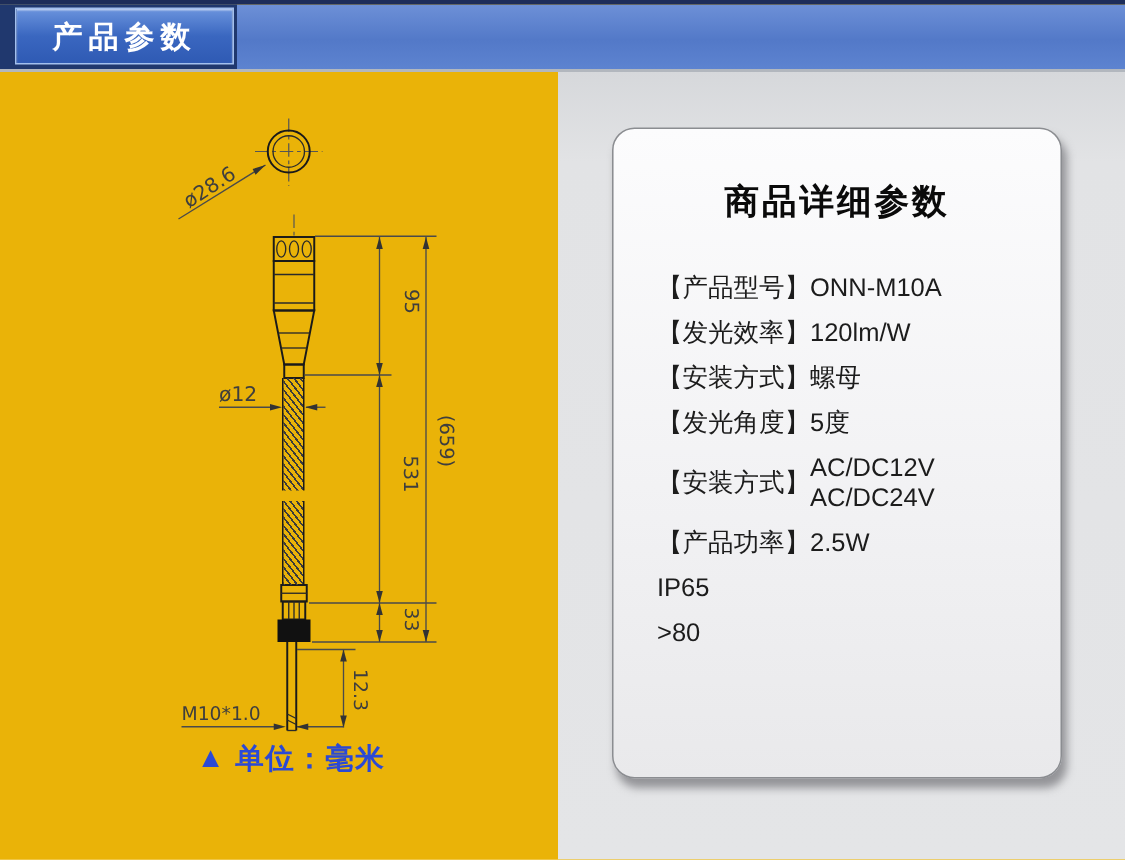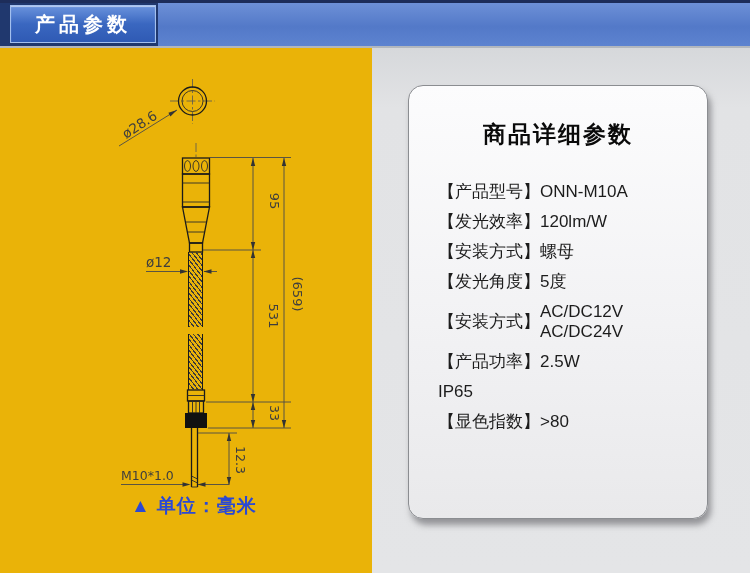--- a/index.html
+++ b/index.html
@@ -192,19 +192,18 @@
 AC/DC24V</span>
       </div>
       <div class="row">
         <span class="row-label">【产品功率】</span>
         <span class="row-value">2.5W</span>
       </div>
       <div class="row">
         <span class="row-value">IP65</span>
       </div>
       <div class="row">
-        <span class="row-label">【显色指数】</span>
         <span class="row-value">&gt;80</span>
       </div>
     </div>
   </div>
 
 </div>
 
 </body></html>

